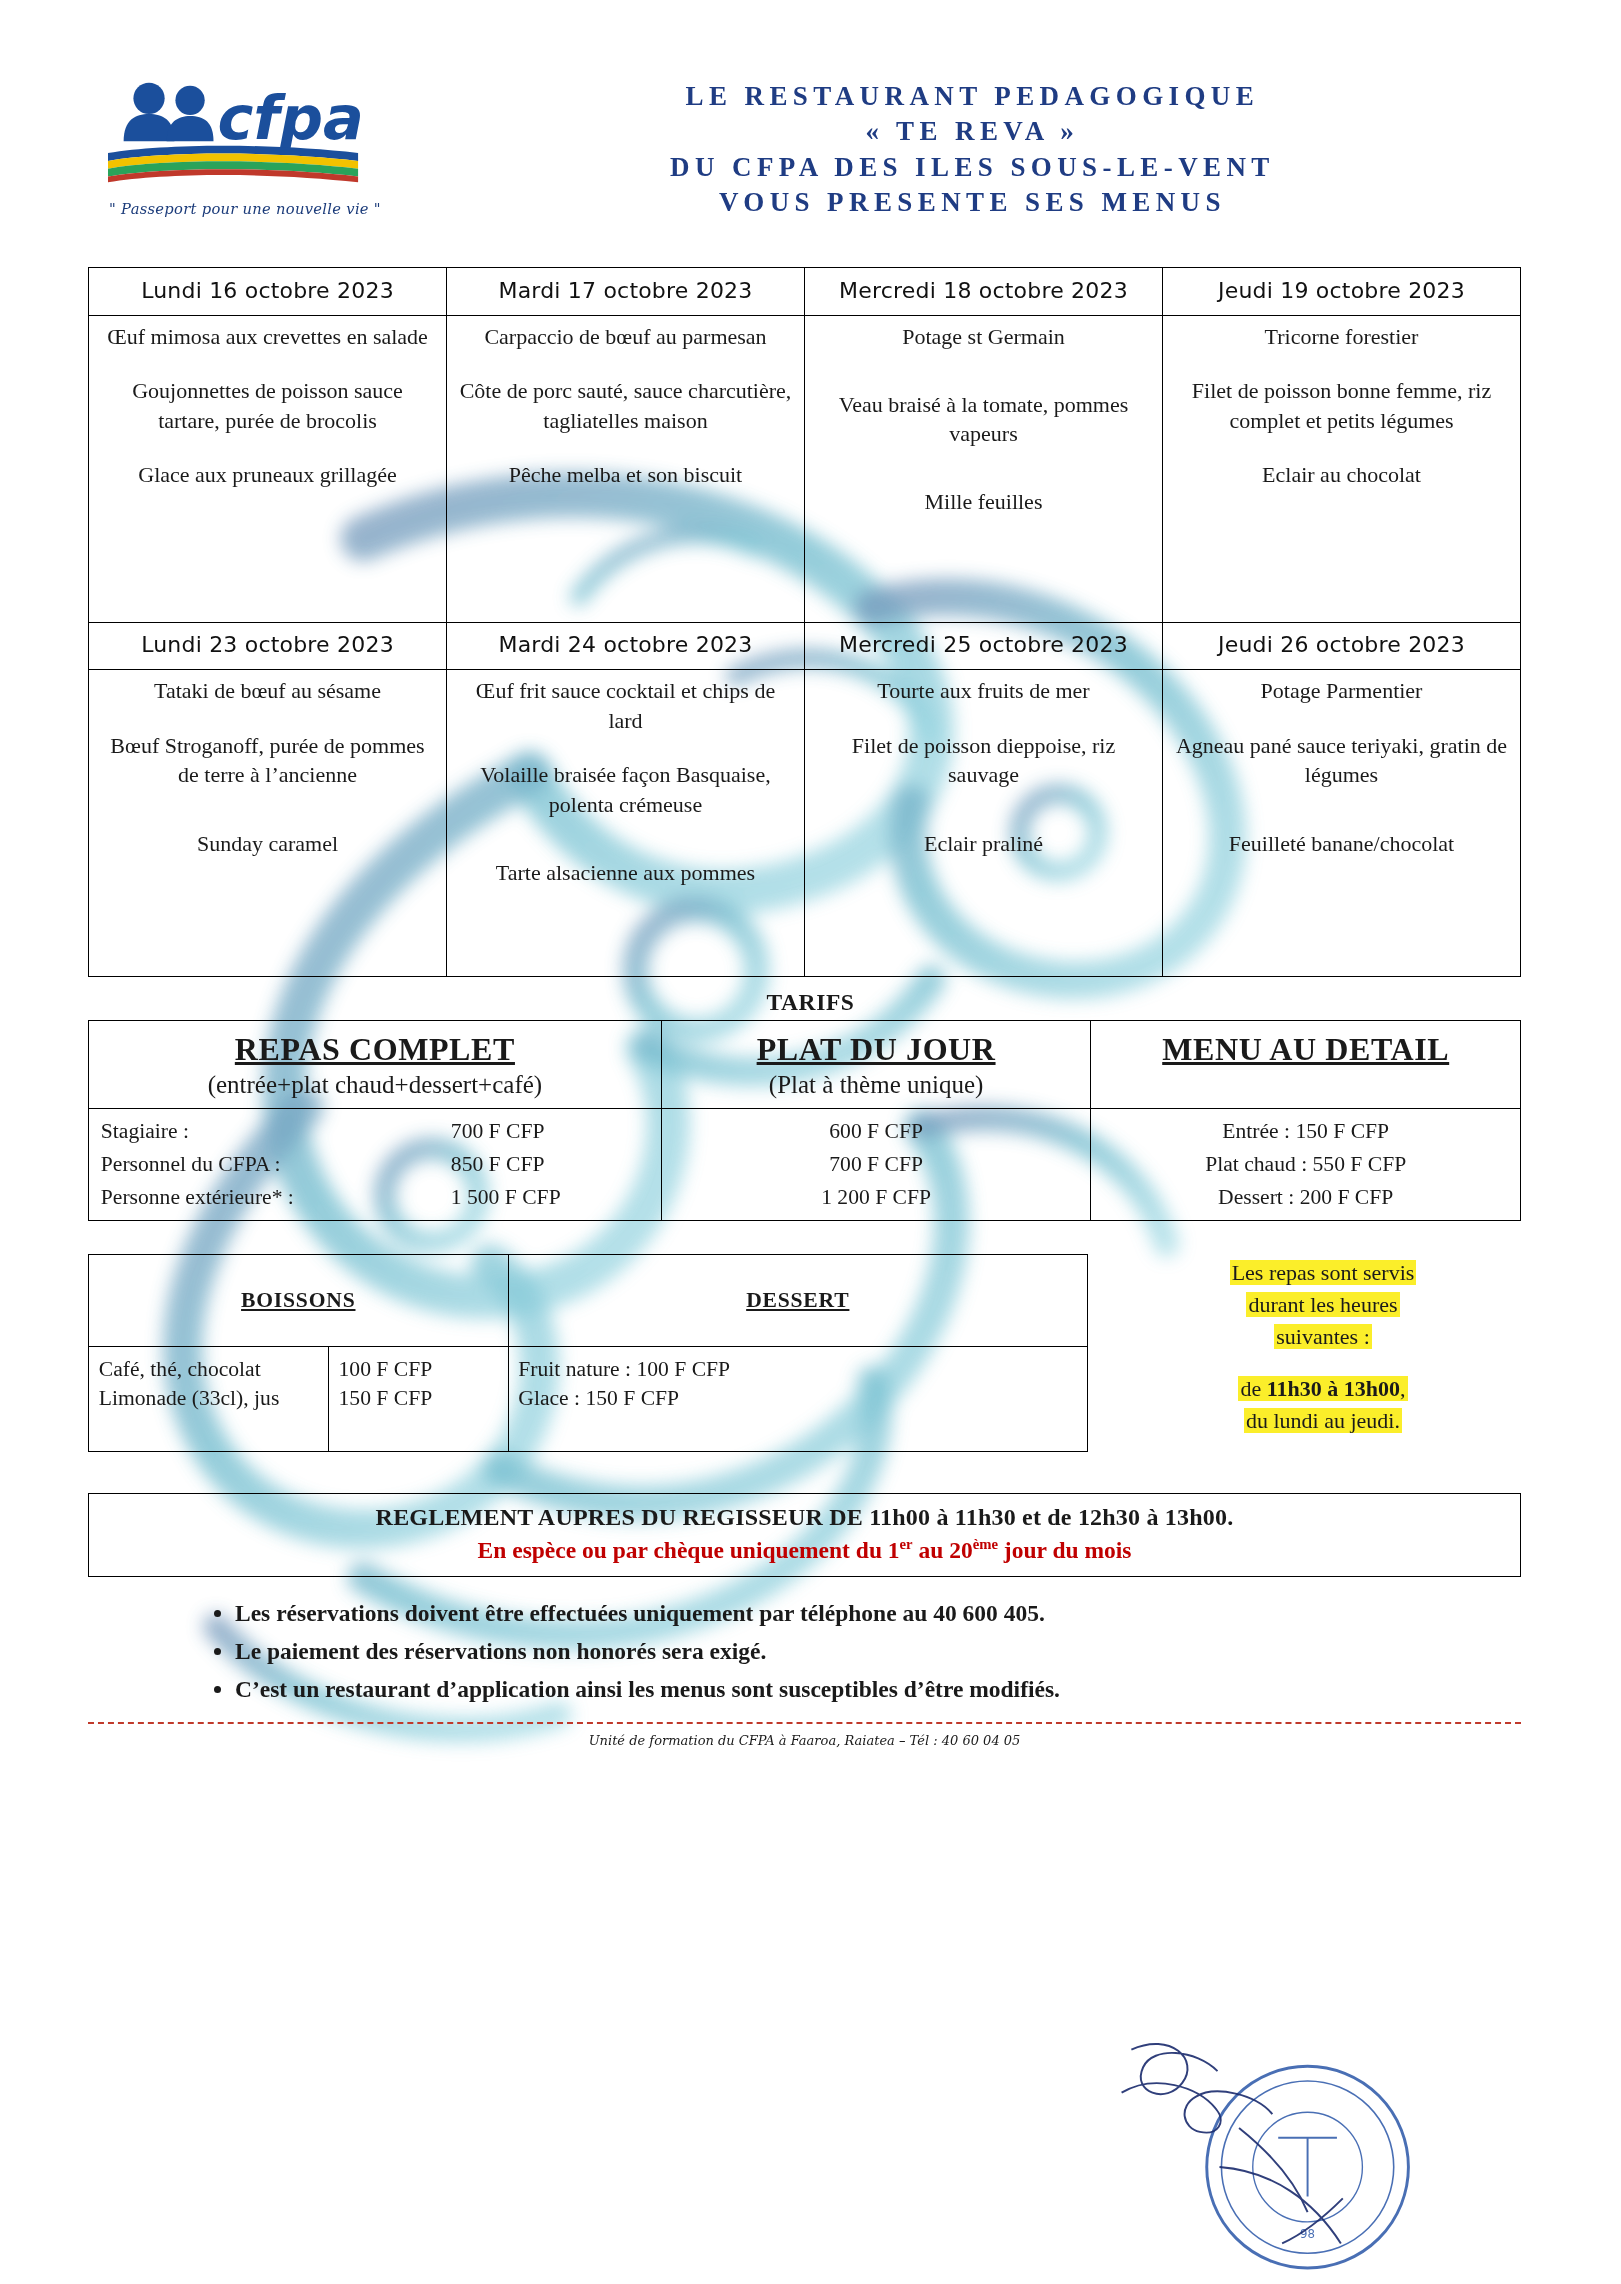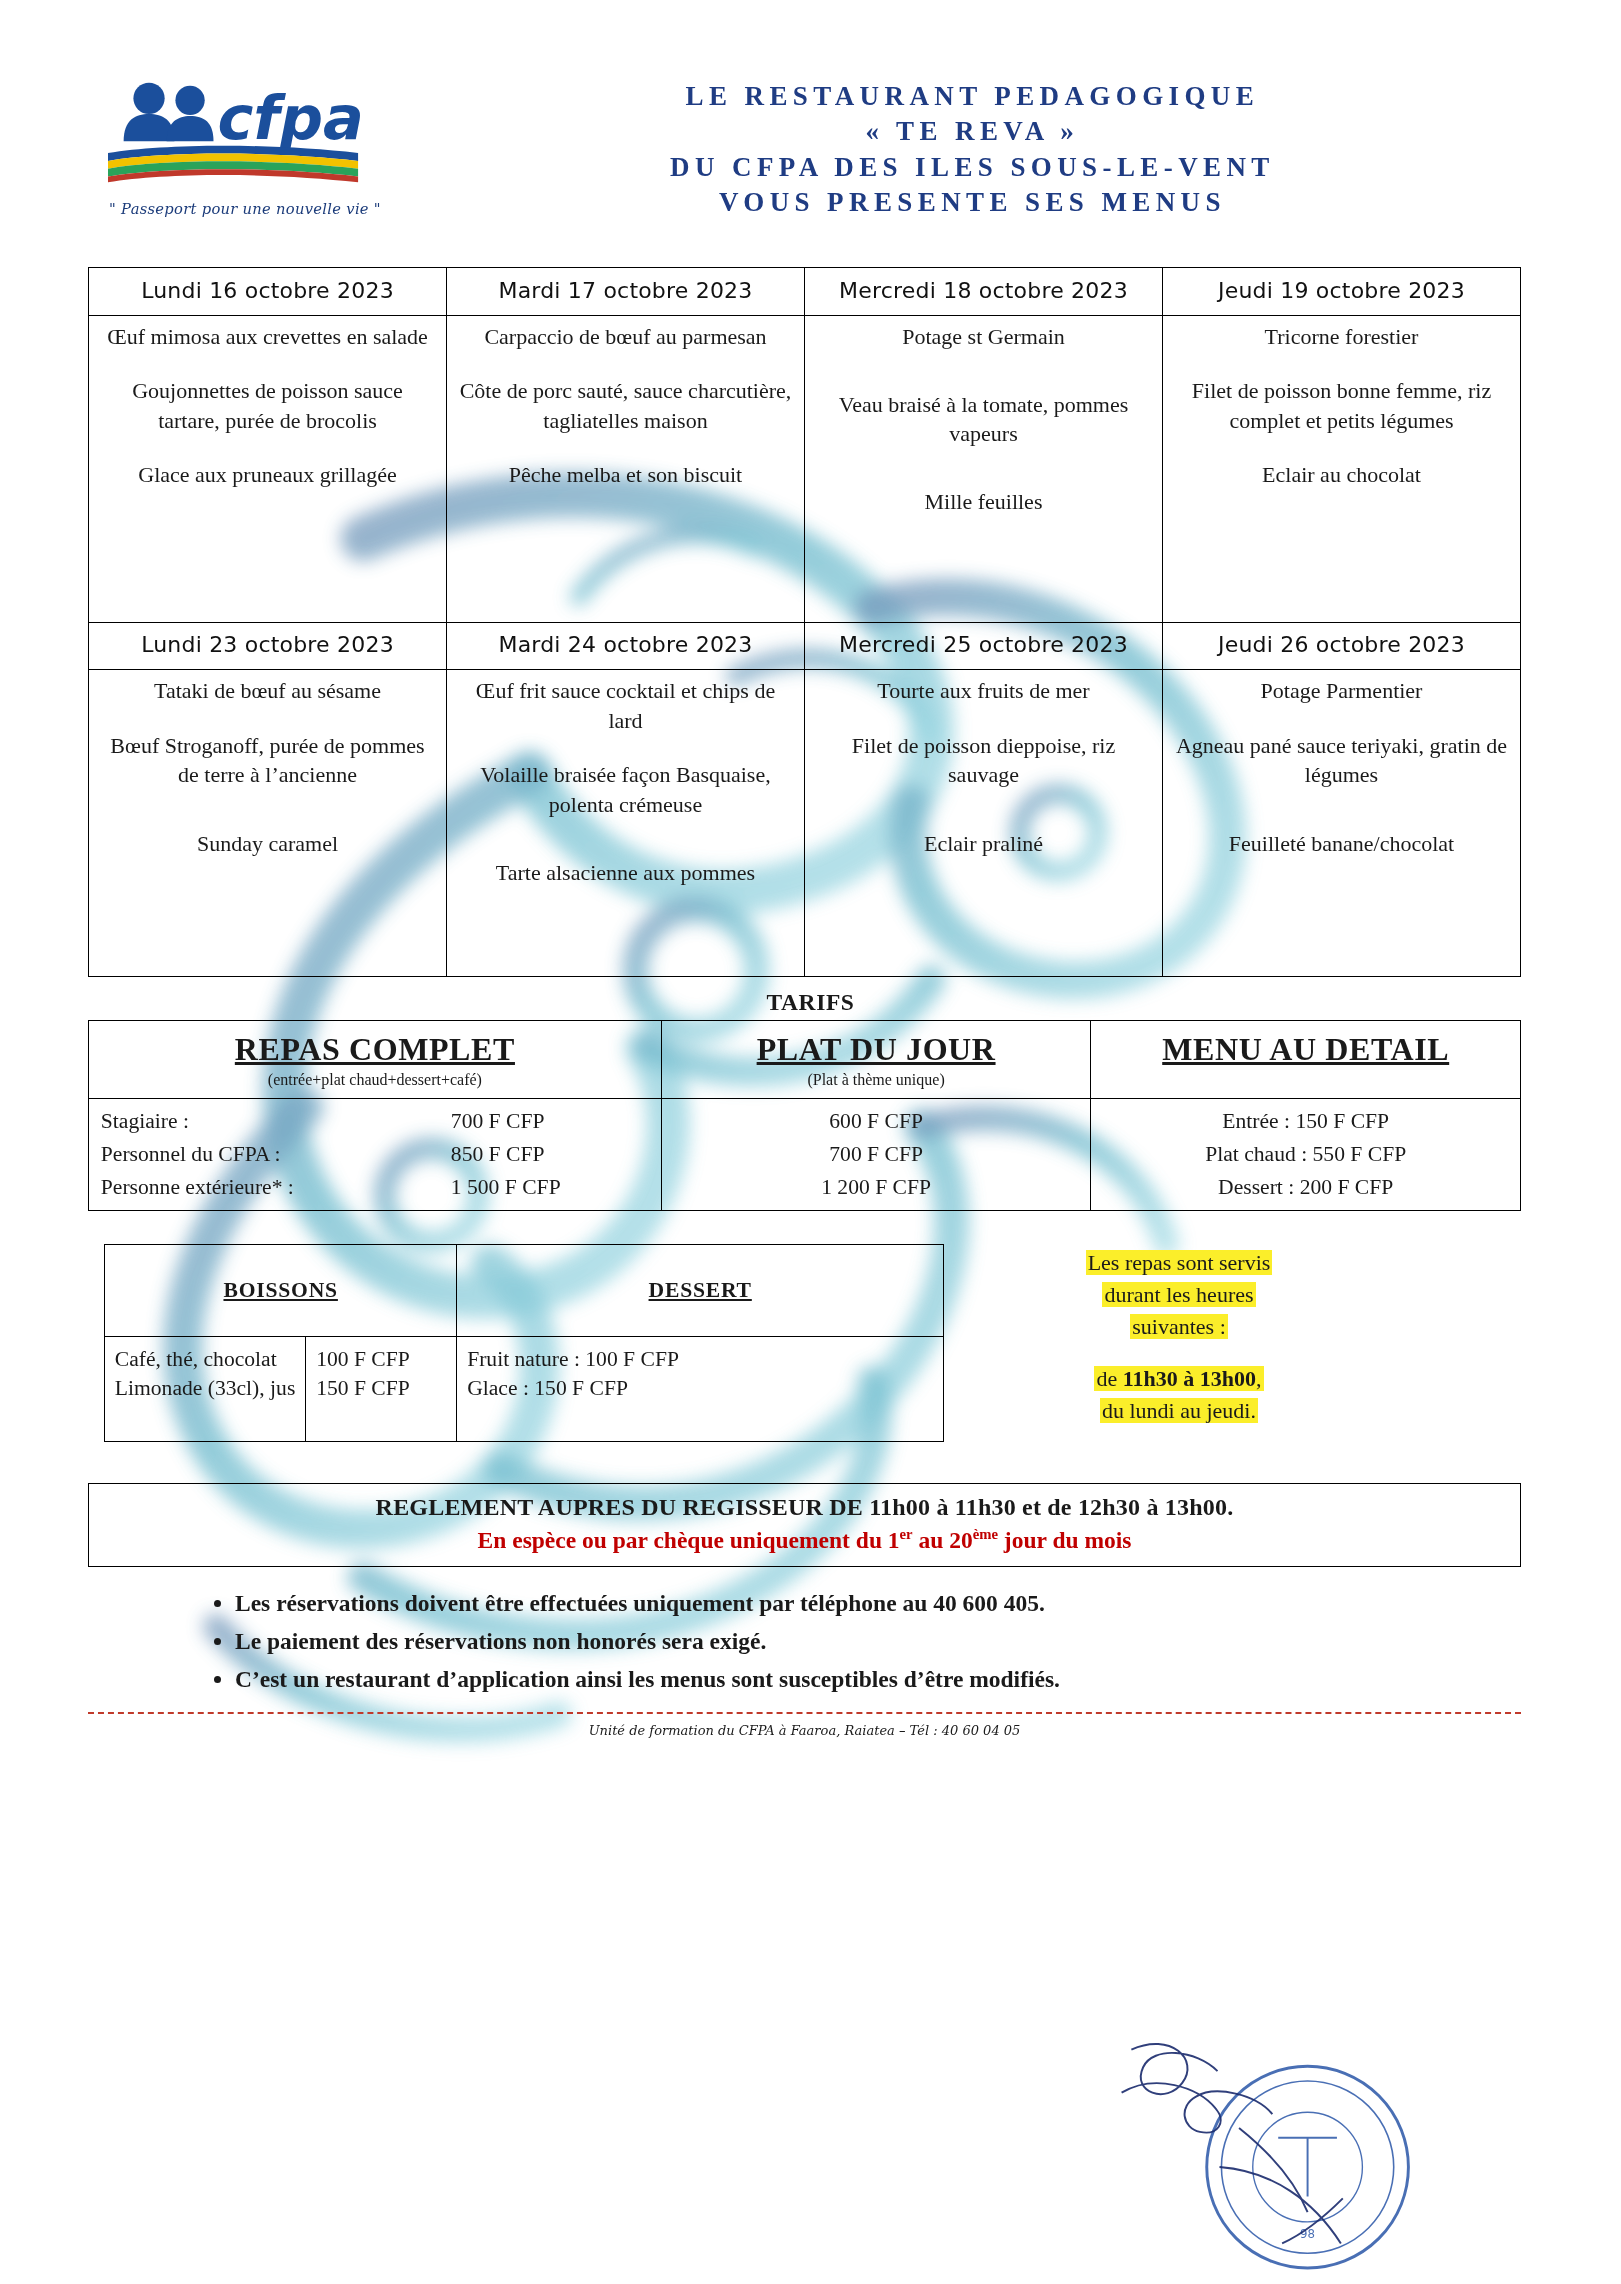--- a/index.html
+++ b/index.html
@@ -132,21 +132,21 @@
     padding-top: 9.8px !important;
     padding-bottom: 9.8px !important;
   }
   .tarifs-head .main {
     font-weight: bold;
     font-size: 32px;
     text-decoration: underline;
     letter-spacing: 0.6px;
   }
   .tarifs-head .sub {
-    font-size: 16px;
+    font-size: 25px;
     margin-top: 2.9px;
   }
   .price-rows { width: 100%; }
   .price-rows td {
     border: none !important;
     padding: 3.9px 2px !important;
     font-size: 21.6px;
   }
   .price-label { text-align: left; padding-left: 21.6px !important; }
   .price-value { text-align: left; }
@@ -155,23 +155,22 @@
   .detail-col div { padding: 3.9px 0; }
 
   
   .lower-wrap {
     display: flex;
     margin-top: 33px;
     width: 1433px;
     align-items: flex-start;
   }
   .bd-table {
-    width: 840px;
+    width: 1000px;
     table-layout: fixed;
-    margin-left: 16px;
   }
   .bd-table td {
     border: 1.6px solid #000;
     padding: 7.8px 9.8px;
     font-size: 21.6px;
     vertical-align: top;
   }
   .bd-head {
     text-align: center;
     font-weight: bold;

